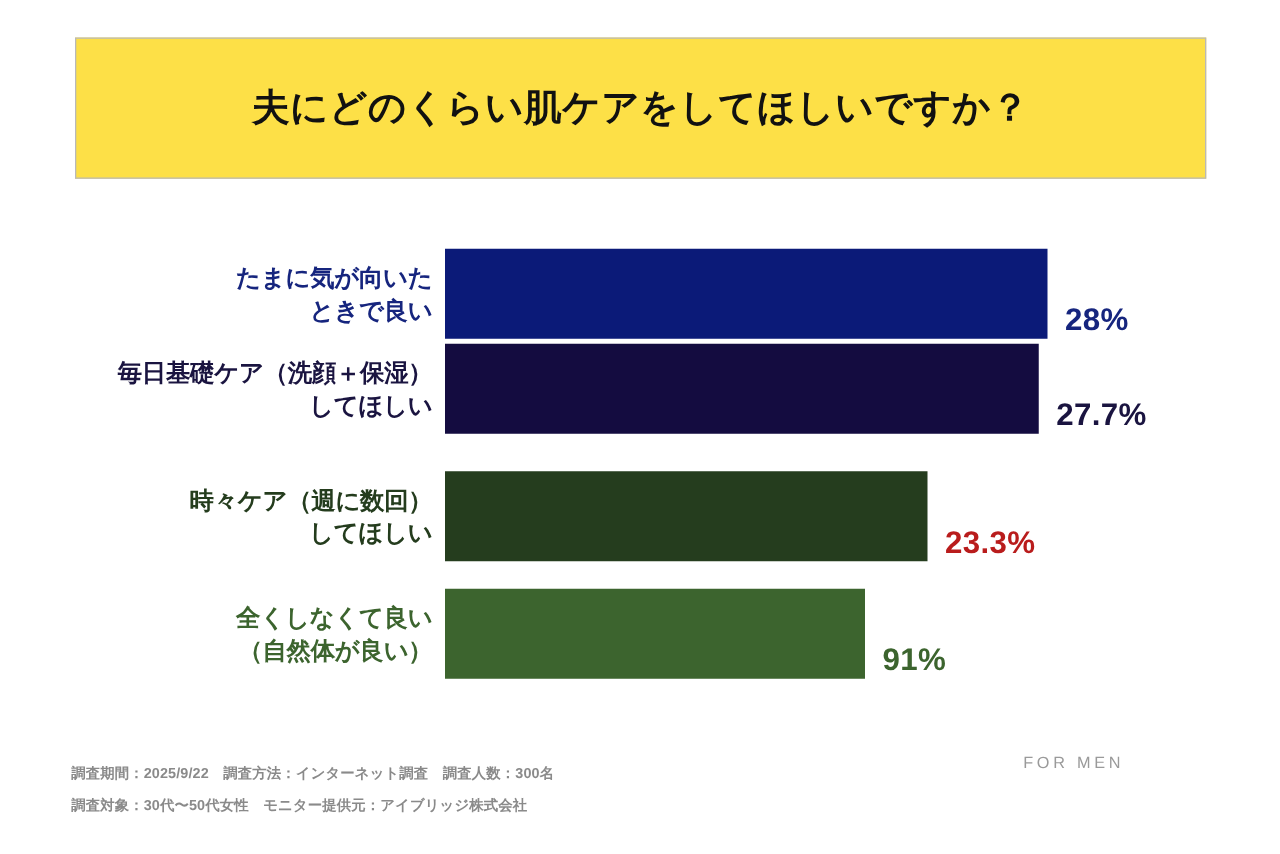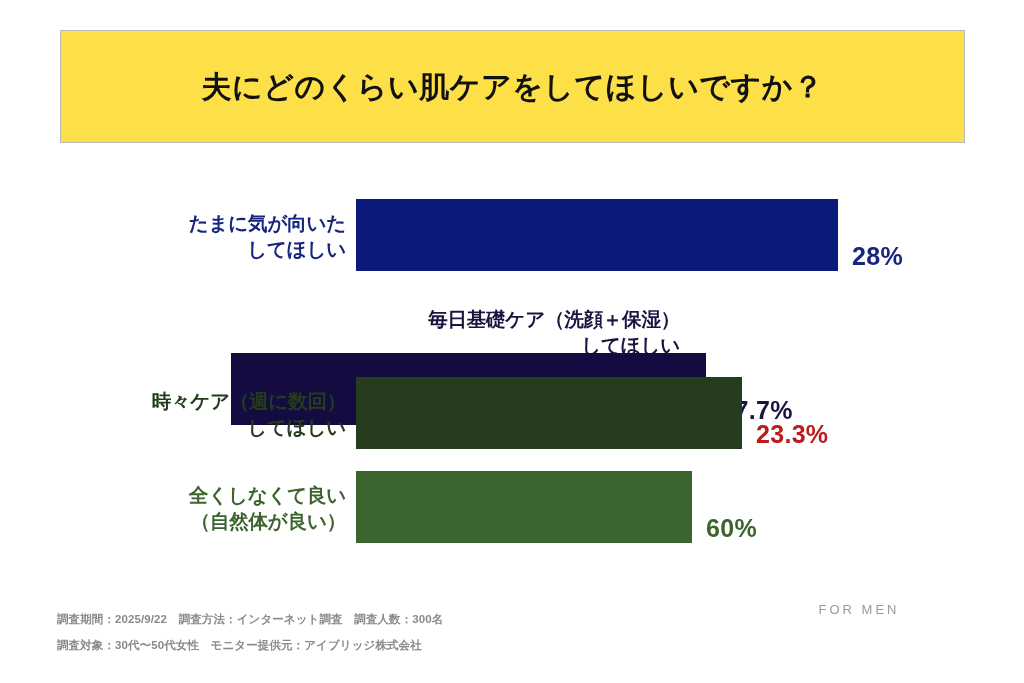--- a/index.html
+++ b/index.html
@@ -48,21 +48,21 @@
   }
   .row {
     position: absolute;
     left: 0;
     width: 1024px;
     height: 72px;
     display: flex;
     align-items: center;
   }
   .row-0 { top: 16px; }
-  .row-1 { top: 122px; flex-direction: column; }
+  .row-1 { top: 92px; }
   .row-2 { top: 194px; }
   .row-3 { top: 288px; }
 
   .cat-label {
     width: 356px;
     text-align: right;
     padding-right: 10px;
     box-sizing: border-box;
     font-size: 19.5px;
     font-weight: bold;
@@ -132,21 +132,21 @@
 <body>
 
 <div class="title-box">
   <div class="title-text">夫にどのくらい肌ケアをしてほしいですか？</div>
 </div>
 
 <div class="chart">
 
   <div class="row row-0">
     <div class="cat-label" style="color: rgb(22, 37, 126);">たまに気が向いた
-してほしい</div>
+ときで良い</div>
     <div class="bar-wrap">
       <div class="bar" style="width: 482px; background: rgb(11, 26, 120);"></div>
       <div class="value-label" style="color: rgb(22, 37, 126);">28%</div>
     </div>
   </div>
 
   <div class="row row-1">
     <div class="cat-label" style="color: rgb(26, 20, 64);">毎日基礎ケア（洗顔＋保湿）
 してほしい</div>
     <div class="bar-wrap">
@@ -162,21 +162,21 @@
       <div class="bar" style="width: 386px; background: rgb(37, 61, 30);"></div>
       <div class="value-label" style="color: #b91c1c; margin-top: 36px;">23.3%</div>
     </div>
   </div>
 
   <div class="row row-3">
     <div class="cat-label" style="color: rgb(60, 100, 46);">全くしなくて良い
 （自然体が良い）</div>
     <div class="bar-wrap">
       <div class="bar" style="width: 336px; background: rgb(60, 100, 46);"></div>
-      <div class="value-label" style="color: rgb(60, 100, 46);">60%</div>
+      <div class="value-label" style="color: rgb(60, 100, 46);">91%</div>
     </div>
   </div>
 
 </div>
 
 <div class="footer">
   <div class="footer-line">調査期間：2025/9/22　調査方法：インターネット調査　調査人数：300名</div>
   <div class="footer-line">調査対象：30代〜50代女性　モニター提供元：アイブリッジ株式会社</div>
 </div>
 

